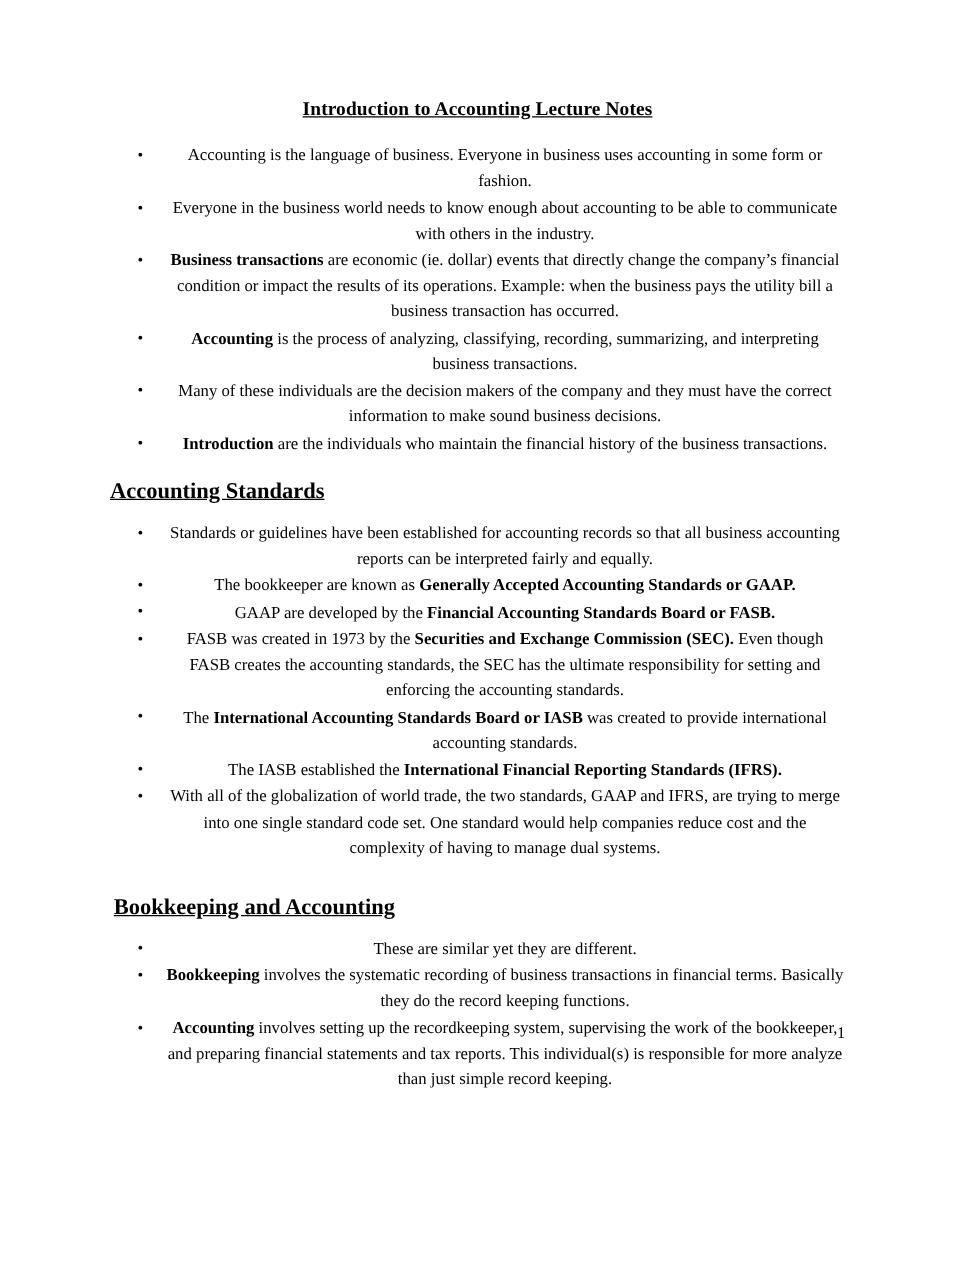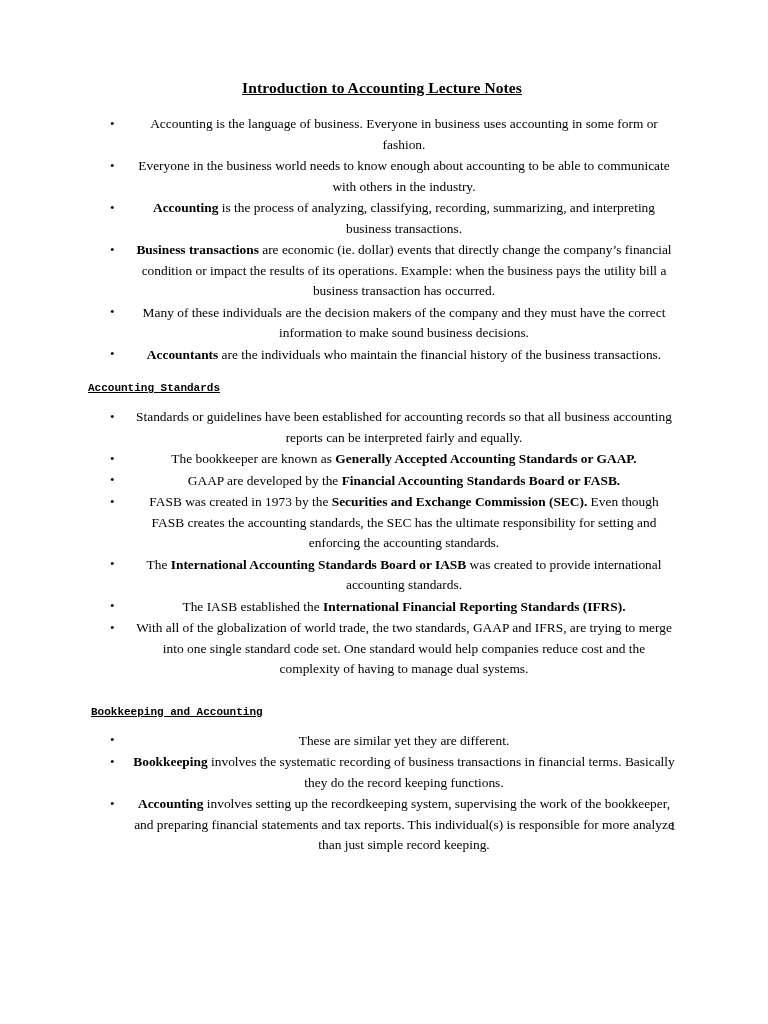--- a/index.html
+++ b/index.html
@@ -43,26 +43,25 @@
   }
   li::before {
     content: "\2022";
     position: absolute;
     left: 22px;
     top: -0.5px;
     font-size: 13px;
     line-height: 1.53;
   }
   .section-head {
-    font-size: 11px;
+    font-size: 18px;
     font-weight: bold;
     text-decoration: underline;
     margin: 17px 0 13px 0;
     padding-left: 0px;
-    font-family: Liberation Mono, monospace;
   }
   .section-head.indent-1 { padding-left: 3px; }
   .gap-before { margin-top: 26px; }
   b { font-weight: bold; }
   .page-number {
     position: absolute;
     right: 92px;
     bottom: 62px;
     font-size: 13px;
     font-family: "Liberation Serif", serif;
@@ -72,24 +71,24 @@
 <body>
 
 <div class="page">
 
   <div class="doc-title">Introduction to Accounting Lecture Notes</div>
 
   <div id="sections-root">
       <ul>
         <li><span>Accounting is the language of business.  Everyone in business uses accounting in some form or fashion.</span></li>
         <li><span>Everyone in the business world needs to know enough about accounting to be able to communicate with others in the industry.</span></li>
+        <li><b>Business transactions</b><span> are economic (ie. dollar) events that directly change the company’s financial condition or impact the results of its operations.  Example: when the business pays the utility bill a business transaction has occurred.</span></li>
         <li><b>Accounting</b><span> is the process of analyzing, classifying, recording, summarizing, and interpreting business transactions.</span></li>
-        <li><b>Business transactions</b><span> are economic (ie. dollar) events that directly change the company’s financial condition or impact the results of its operations.  Example: when the business pays the utility bill a business transaction has occurred.</span></li>
         <li><span>Many of these individuals are the decision makers of the company and they must have the correct information to make sound business decisions.</span></li>
-        <li><b>Accountants</b><span> are the individuals who maintain the financial history of the business transactions.</span></li>
+        <li><b>Introduction</b><span> are the individuals who maintain the financial history of the business transactions.</span></li>
       </ul>
       <div class="section-head">Accounting Standards</div>
       <ul>
         <li><span>Standards or guidelines have been established for accounting records so that all business accounting reports can be interpreted fairly and equally.</span></li>
         <li><span>The bookkeeper are known as </span><b>Generally Accepted Accounting Standards or GAAP.</b></li>
         <li><span>GAAP are developed by the </span><b>Financial Accounting Standards Board or FASB.</b></li>
         <li><span>FASB was created in 1973 by the </span><b>Securities and Exchange Commission (SEC).</b><span>  Even though FASB creates the accounting standards, the SEC has the ultimate responsibility for setting and enforcing the accounting standards.</span></li>
         <li><span>The </span><b>International Accounting Standards Board or IASB</b><span> was created to provide international accounting standards.</span></li>
         <li><span>The IASB established the </span><b>International Financial Reporting Standards (IFRS).</b></li>
         <li><span>With all of the globalization of world trade, the two standards, GAAP and IFRS, are trying to merge into one single standard code set.  One standard would help companies reduce cost and the complexity of having to manage dual systems.</span></li>

